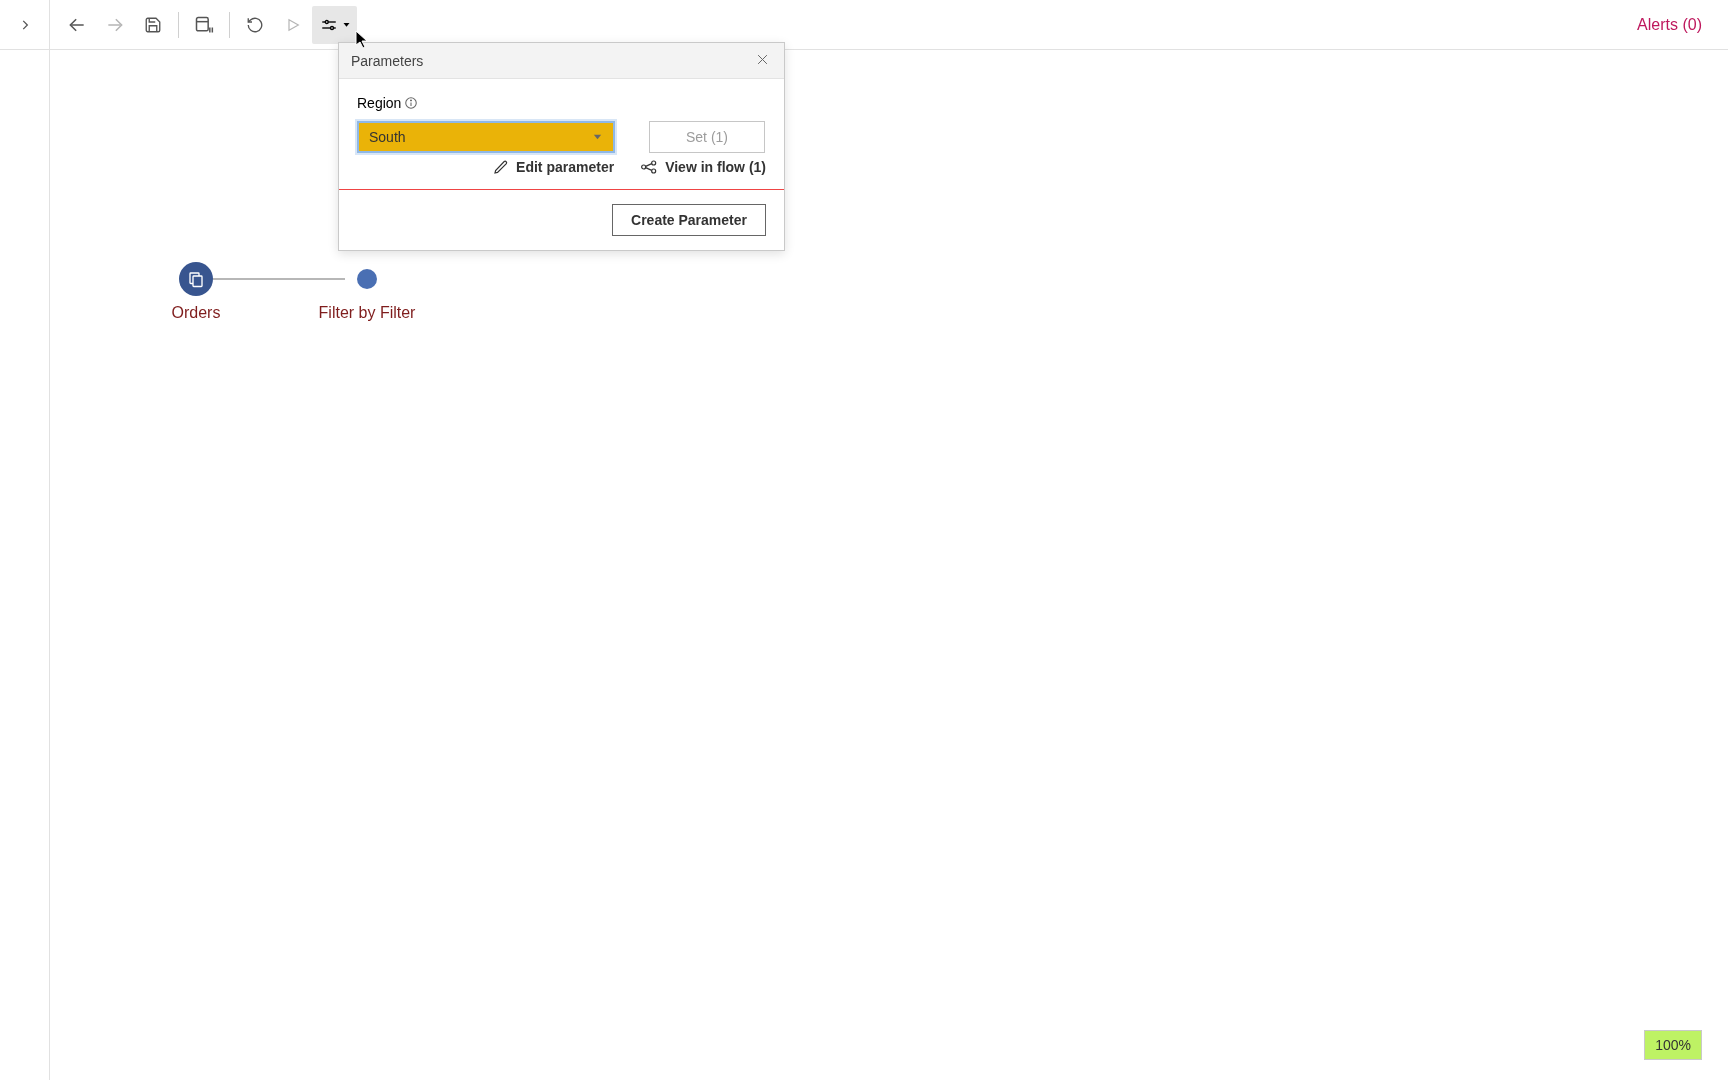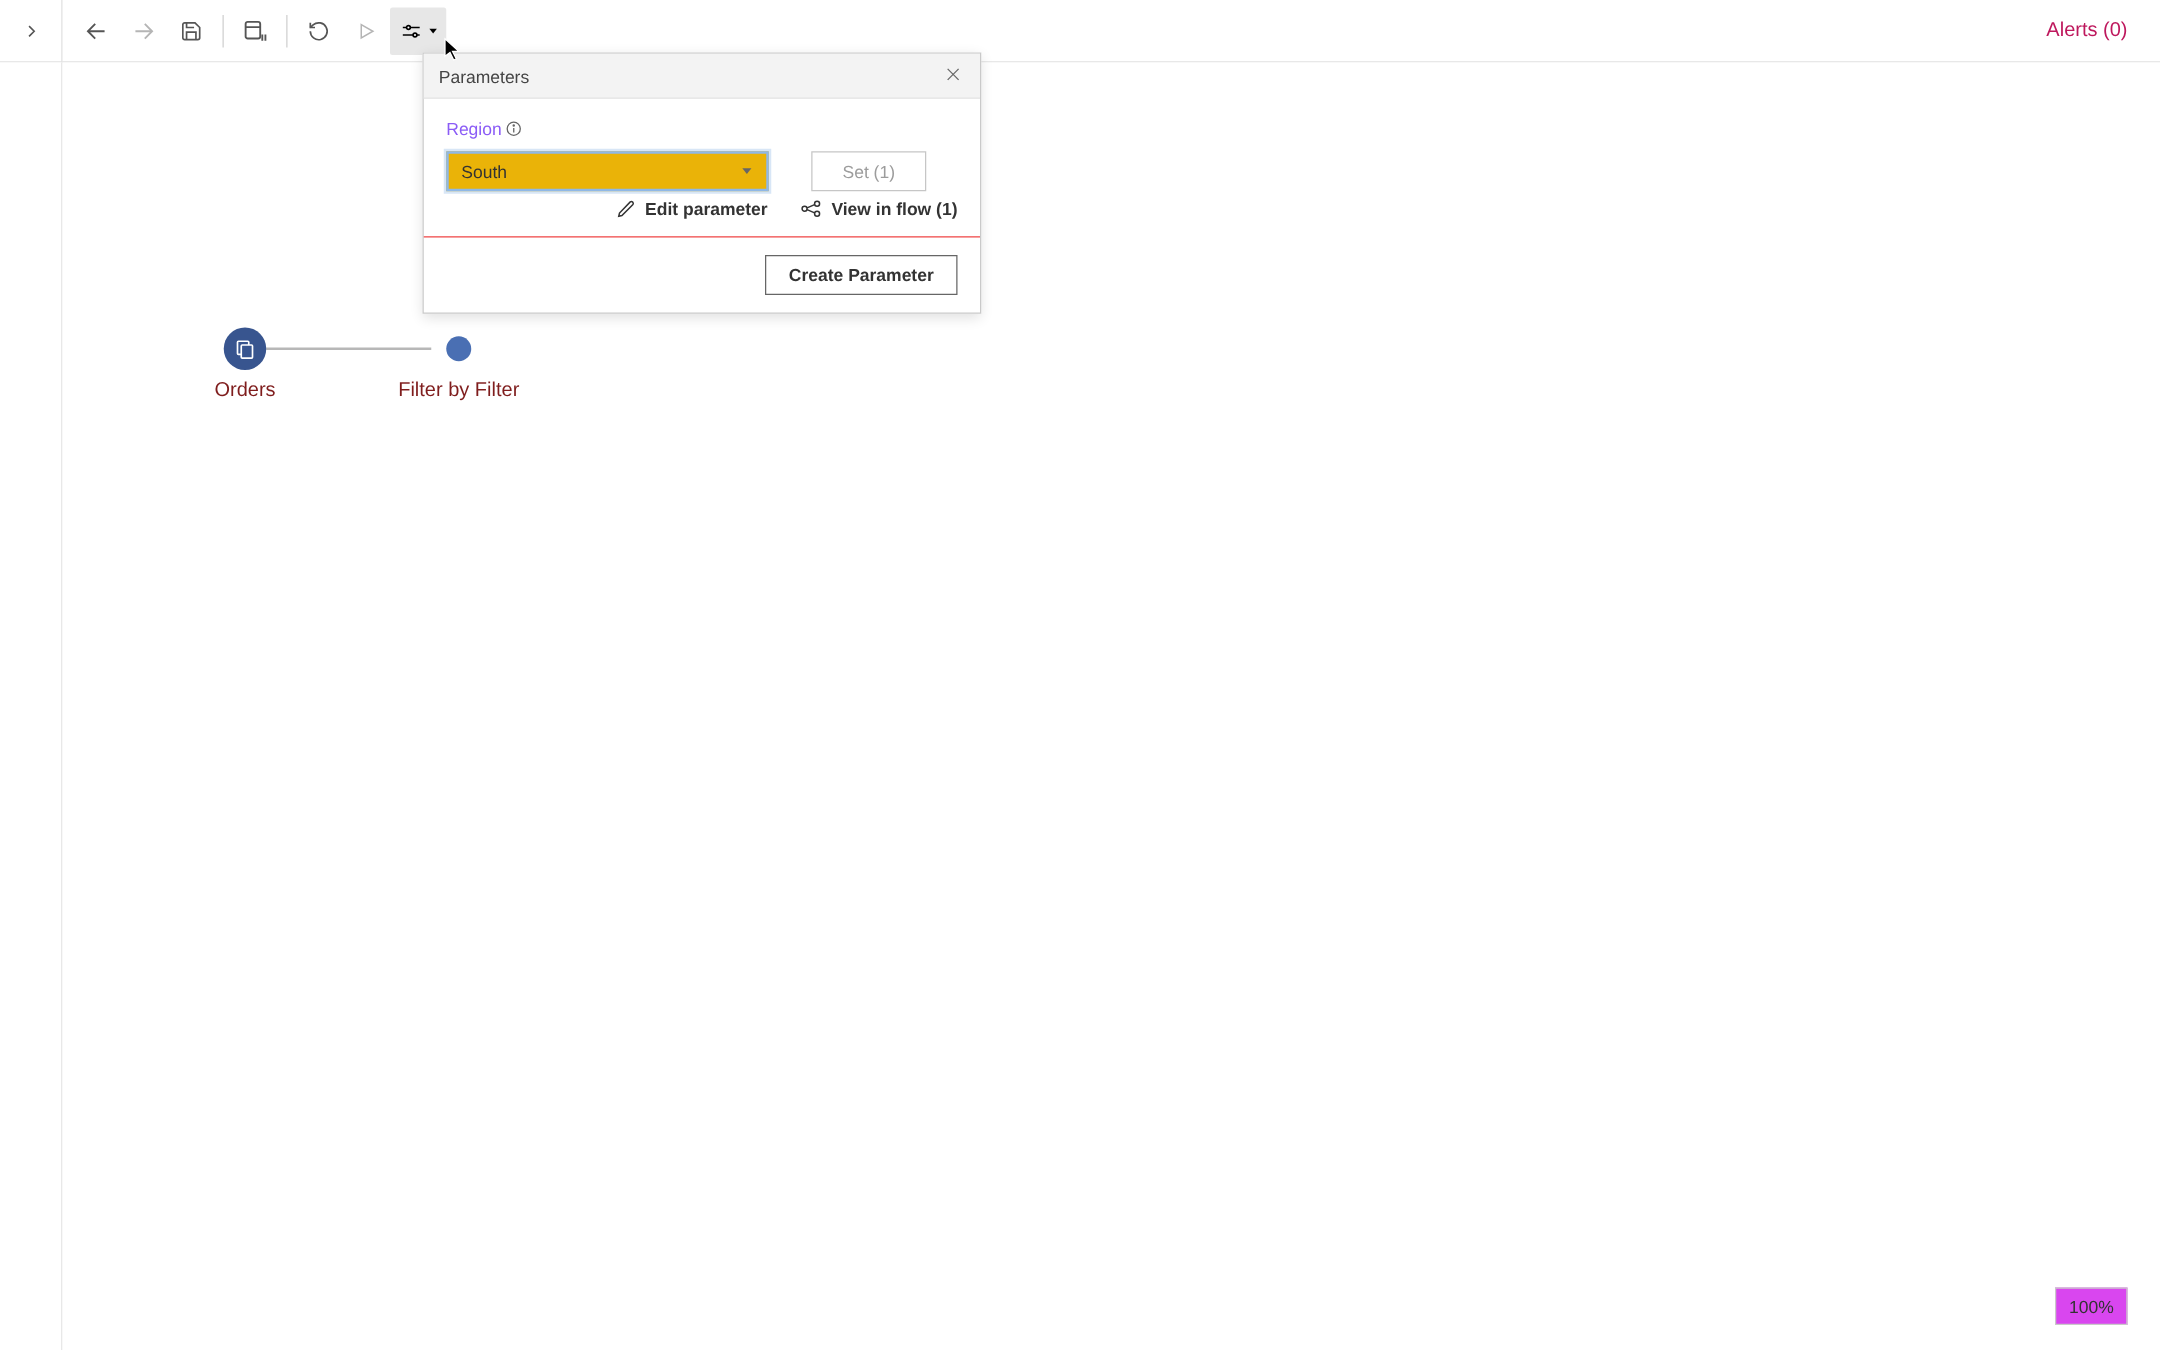--- a/index.html
+++ b/index.html
@@ -151,21 +151,21 @@
     cursor: pointer;
     padding: 0 2px;
   }
   .popover-body {
     padding: 16px 18px 14px 18px;
   }
   .field-label-row {
     display: flex;
     align-items: center;
     gap: 3px;
-    color: #8b5cf6;
+    color: #000000;
     font-size: 14px;
     margin-bottom: 10px;
   }
   .info-icon {
     display: inline-flex;
     align-items: center;
     justify-content: center;
   }
   .row {
     display: flex;
@@ -199,21 +199,21 @@
     padding: 0 18px;
     font-size: 14px;
     font-weight: 600;
     color: #333;
     white-space: nowrap;
   }
   .btn.ghost-disabled {
     border: 1px solid #c6c6c6;
     color: #9c9c9c;
     font-weight: 400;
-    width: 92px;
+    width: 116px;
     padding: 0;
   }
   .actions {
     display: flex;
     justify-content: flex-end;
     gap: 26px;
     margin-top: 6px;
     font-size: 14px;
     font-weight: 600;
     color: #333;
@@ -233,21 +233,21 @@
     top: 30px;
     pointer-events: none;
   }
 
   
   .zoom-badge {
     position: absolute;
     right: 26px;
     bottom: 20px;
     border: 1px solid #c9c9c9;
-    background: #d946ef;
+    background: #bef264;
     font-size: 14px;
     color: #333;
     padding: 6px 10px;
   }
 </style>
 </head>
 <body>
 
 <div class="side-expander">
   <svg width="14" height="14" viewBox="0 0 24 24" fill="none" stroke="currentColor" stroke-width="2.2">

